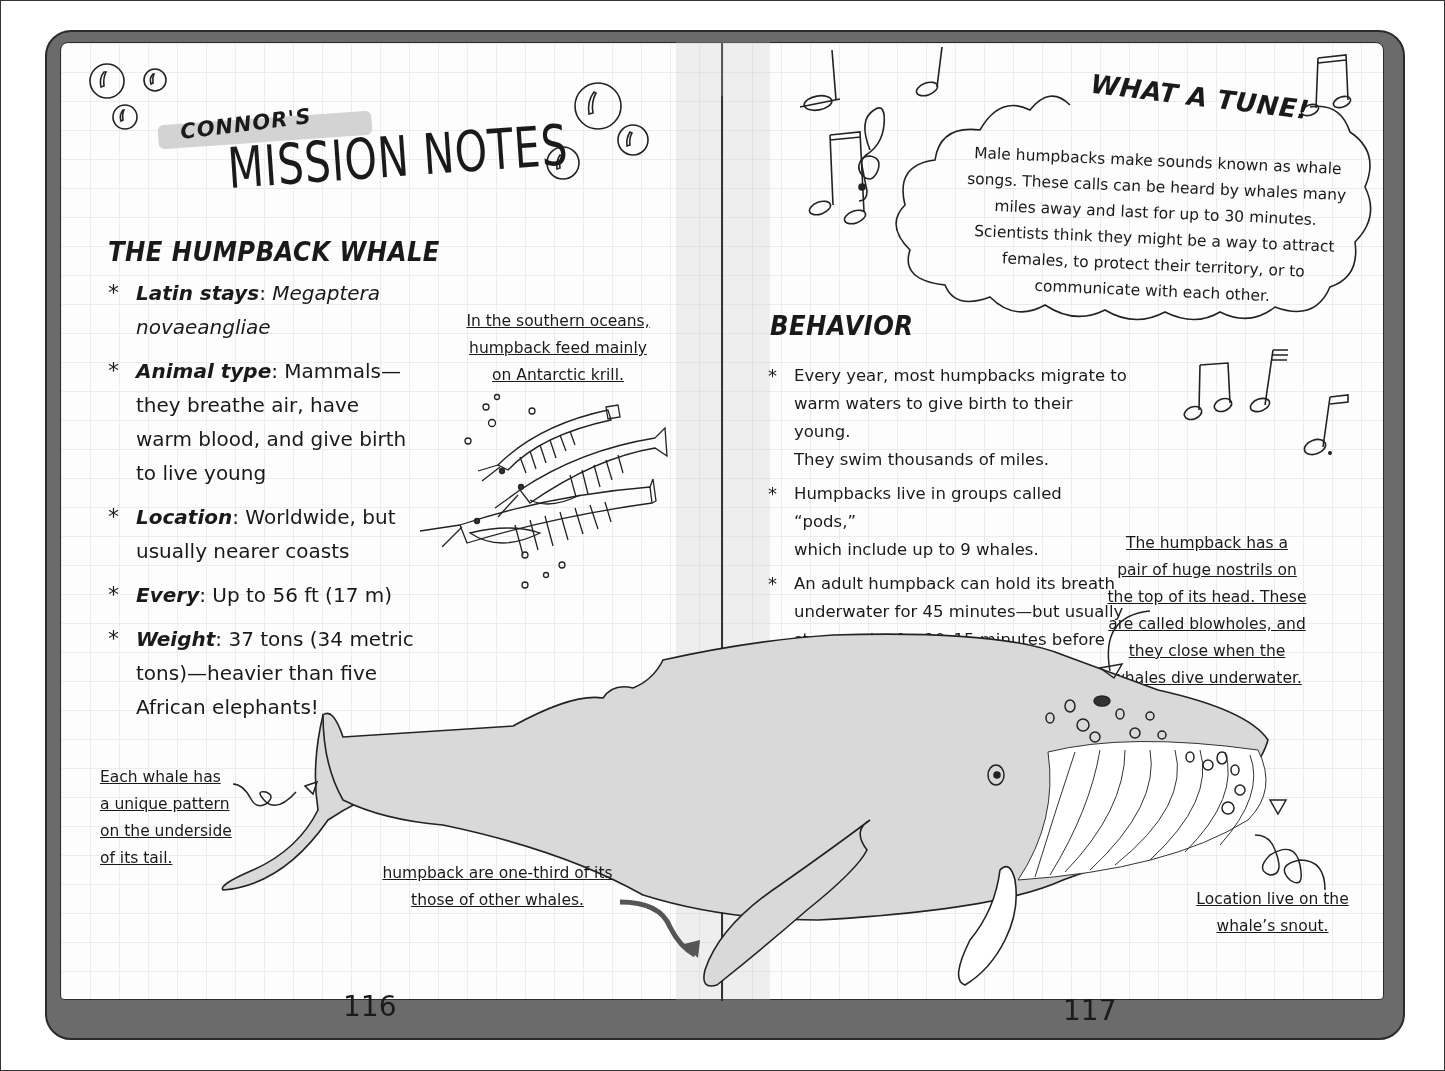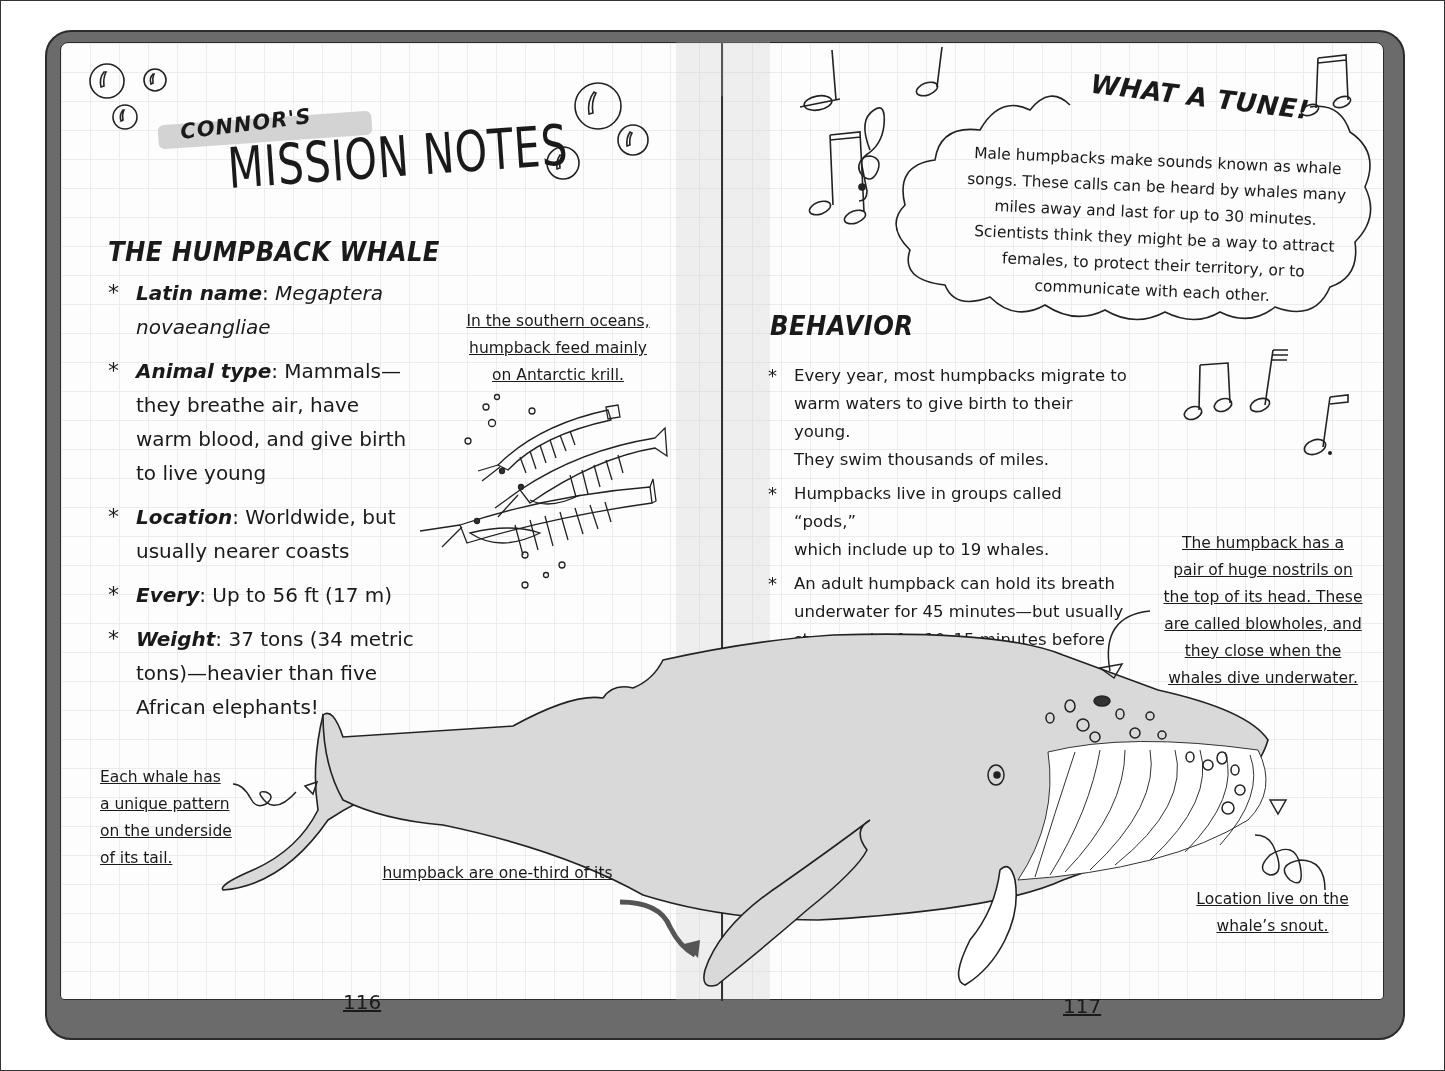--- a/index.html
+++ b/index.html
@@ -22,21 +22,21 @@
   ul.facts li{position:relative;padding-left:28px;margin-bottom:10px;}
   ul.facts li .bullet{position:absolute;left:0;top:0;font-size:22px;}
   ul.facts li b{font-style:italic;}
   ul.facts li i{font-weight:normal;}
   ul.behav{list-style:none;margin:0;padding:0;font-size:16.5px;line-height:28px;}
   ul.behav li{position:relative;padding-left:26px;margin-bottom:6px;}
   ul.behav li .bullet{position:absolute;left:0;top:0;font-size:18px;}
   .note{font-size:15.5px;line-height:27px;text-align:center;text-decoration:underline;}
   .tune-title{font-style:italic;font-weight:bold;font-size:26px;letter-spacing:0.5px;transform:rotate(7deg);}
   .tune-text{font-size:15.5px;line-height:26px;text-align:center;transform:rotate(2.5deg);}
-  .pagenum{font-size:20px;text-decoration:underline;}
+  .pagenum{font-size:28px;}
   svg{overflow:visible;}
 </style>
 </head>
 <body>
 
 <div class="frame"></div>
 <div class="cover"></div>
 <div class="page left"></div>
 <div class="page right"></div>
 <div class="gutter"></div>
@@ -63,21 +63,21 @@
       <path d="M20 77 q-4 6 -3 14 l3 -1 q-1 -7 2 -12z"></path>
   </g>
 </svg>
 
 <div class="abs hilite" style="left:158px;top:118px;width:214px"></div>
 <div class="abs title-small" style="left:180px;top:112px">CONNOR'S</div>
 <div class="abs title-big" style="left:228px;top:136px">MISSION NOTES</div>
 
 <div class="abs h2" style="left:108px;top:236px">THE HUMPBACK WHALE</div>
 <ul class="abs facts" style="left:108px;top:276px;width:310px">
-  <li><span class="bullet">*</span><b>Latin name</b>: <i>Megaptera novaeangliae</i></li>
+  <li><span class="bullet">*</span><b>Latin stays</b>: <i>Megaptera novaeangliae</i></li>
   <li><span class="bullet">*</span><b>Animal type</b>: <span>Mammals—they breathe air, have warm blood, and give birth to live young</span></li>
   <li><span class="bullet">*</span><b>Location</b>: <span>Worldwide, but usually nearer coasts</span></li>
   <li><span class="bullet">*</span><b>Every</b>: <span>Up to 56 ft (17 m)</span></li>
   <li><span class="bullet">*</span><b>Weight</b>: <span>37 tons (34 metric tons)—heavier than five African elephants!</span></li>
 </ul>
 
 <div class="abs note" style="left:448px;top:308px;width:220px">
   <div>In the southern oceans,</div>
   <div>humpback feed mainly</div>
   <div>on Antarctic krill.</div>
@@ -177,32 +177,32 @@
 <ul class="abs behav" style="left:768px;top:362px;width:360px">
   <li>
       <span class="bullet">*</span>
     <div>Every year, most humpbacks migrate to</div>
       <div>warm waters to give birth to their young.</div>
       <div>They swim thousands of miles.</div>
     </li>
   <li>
       <span class="bullet">*</span>
     <div>Humpbacks live in groups called “pods,”</div>
-      <div>which include up to 19 whales.</div>
+      <div>which include up to 9 whales.</div>
     </li>
   <li>
       <span class="bullet">*</span>
     <div>An adult humpback can hold its breath</div>
       <div>underwater for 45 minutes—but usually</div>
       <div>stays under for 10–15 minutes before</div>
       <div>coming up for air.</div>
     </li>
 </ul>
 
-<div class="abs note" style="left:1158px;top:530px;width:210px">
+<div class="abs note" style="left:1102px;top:530px;width:210px">
   <div>The humpback has a</div>
   <div>pair of huge nostrils on</div>
   <div>the top of its head. These</div>
   <div>are called blowholes, and</div>
   <div>they close when the</div>
   <div>whales dive underwater.</div>
 </div>
 
 <svg class="abs" style="left:0;top:0" width="1445" height="1071">
   <g stroke="#222" stroke-width="1.6" fill="#d9d9d9">
@@ -253,20 +253,21 @@
 </svg>
 
 <div class="abs note" style="left:100px;top:764px;width:140px;text-align:left">
   <div>Each whale has</div>
   <div>a unique pattern</div>
   <div>on the underside</div>
   <div>of its tail.</div>
 </div>
 <div class="abs note" style="left:365px;top:860px;width:265px">
   <div>humpback are one-third of its</div>
+  <div>those of other whales.</div>
 </div>
 <div class="abs note" style="left:1180px;top:886px;width:185px">
   <div>Location live on the</div>
   <div>whale’s snout.</div>
 </div>
 
 <div class="abs pagenum" style="left:343px;top:990px">116</div>
 <div class="abs pagenum" style="left:1063px;top:994px">117</div>
 
 </body></html>

